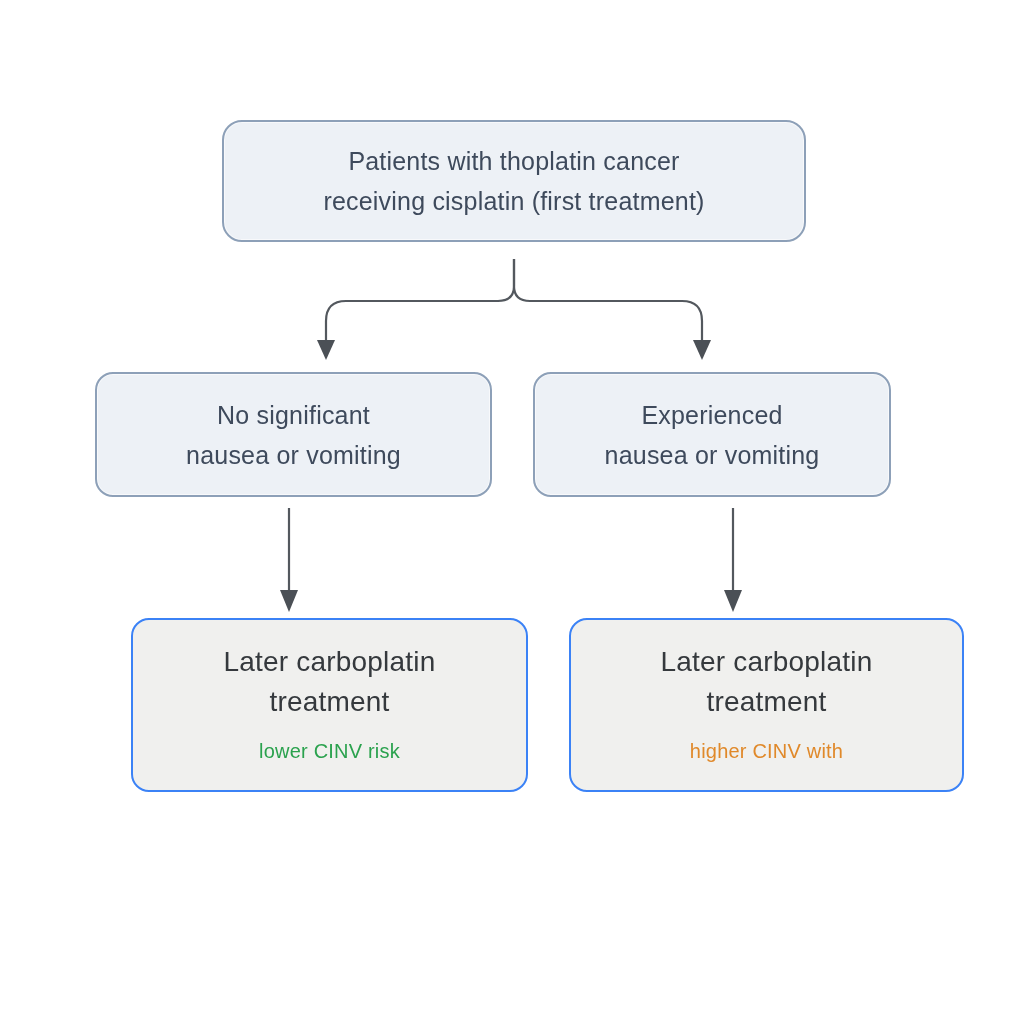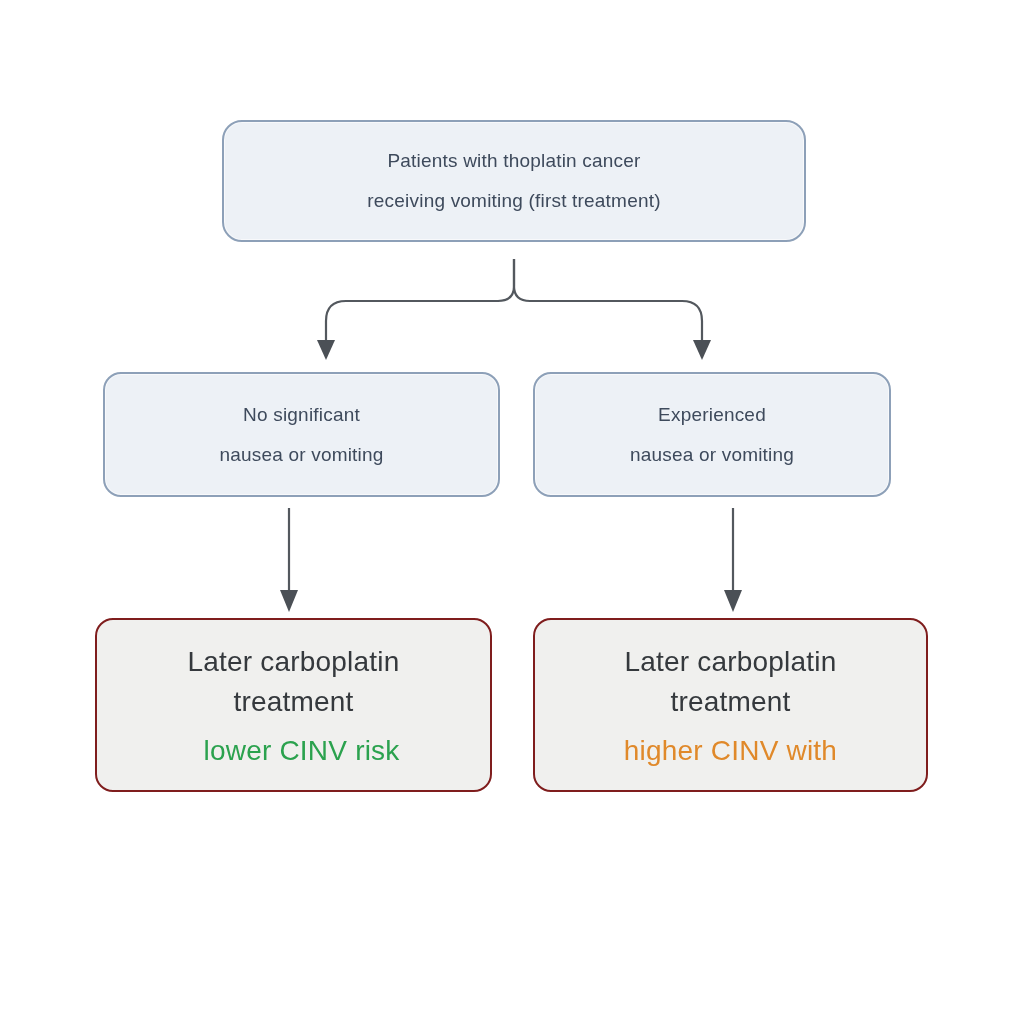--- a/index.html
+++ b/index.html
@@ -32,46 +32,46 @@
     text-align: center;
     border-radius: 18px;
   }
   .node-blue {
     background: #edf1f6;
     border: 2px solid #8da0b8;
     box-shadow: inset 0 0 0 1px rgba(255,255,255,0.6);
   }
   .node-gray {
     background: #f0f0ee;
-    border: 2px solid #7f1d1d;
+    border: 2px solid #3b82f6;
+    margin-left: 36px;
   }
   .node-root {
     left: 222px; top: 120px;
     width: 584px; height: 122px;
     border-radius: 20px;
   }
-  .node-mid-left  { left: 95px;  top: 372px; width: 397px; height: 125px; margin-left: 8px; }
+  .node-mid-left  { left: 95px;  top: 372px; width: 397px; height: 125px; }
   .node-mid-right { left: 533px; top: 372px; width: 358px; height: 125px; }
   .node-bot-left  { left: 95px;  top: 618px; width: 397px; height: 174px; }
   .node-bot-right { left: 533px; top: 618px; width: 395px; height: 174px; }
   .node-text {
-    font-size: 19px;
+    font-size: 25px;
     line-height: 40px;
     color: #3e4a5c;
     letter-spacing: 0.2px;
   }
   .node-text span { display: block; }
   .node-gray .node-text { color: #35393d; font-size: 28px; }
   .risk-line {
     display: block;
     margin-top: 12px;
-    font-size: 28px;
+    font-size: 20px;
     line-height: 34px;
     letter-spacing: 0.2px;
-    text-align: right;
   }
 </style>
 </head>
 <body>
 
 <div class="canvas">
 
   <svg class="connector-layer" viewBox="0 0 1024 1024" xmlns="http://www.w3.org/2000/svg" aria-hidden="true">
 
     <path d="M514,259 V286 Q514,301 498,301 H346 Q326,301 326,321 V342" fill="none" stroke="#53585e" stroke-width="2.2"></path>
@@ -83,21 +83,21 @@
     <path d="M289,508 V592" fill="none" stroke="#53585e" stroke-width="2.2"></path>
     <polygon points="280,590 298,590 289,612" fill="#4b5056"></polygon>
 
     <path d="M733,508 V592" fill="none" stroke="#53585e" stroke-width="2.2"></path>
     <polygon points="724,590 742,590 733,612" fill="#4b5056"></polygon>
   </svg>
 
   <div class="node node-blue node-root">
     <div class="node-text">
       <span>Patients with thoplatin cancer</span>
-      <span>receiving vomiting (first treatment)</span>
+      <span>receiving cisplatin (first treatment)</span>
     </div>
   </div>
 
   <div class="node node-blue node-mid-left">
     <div class="node-text">
       <span>No significant</span>
       <span>nausea or vomiting</span>
     </div>
   </div>
 

